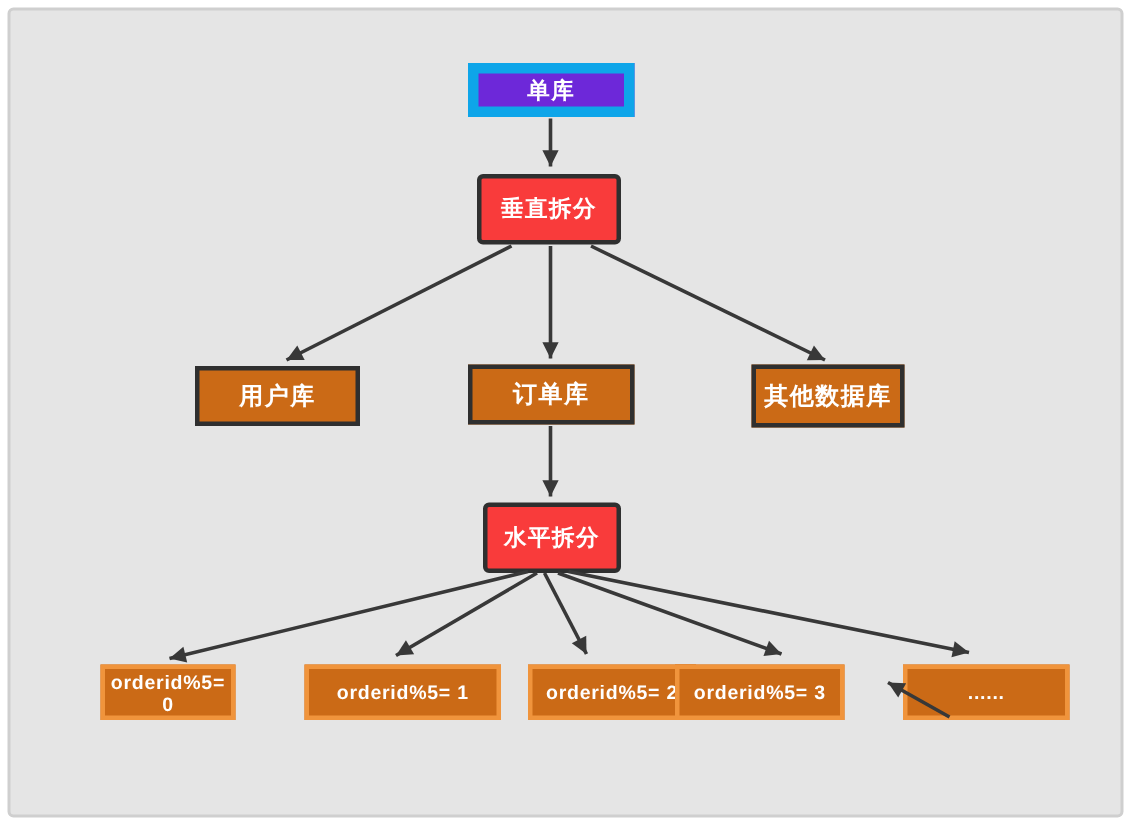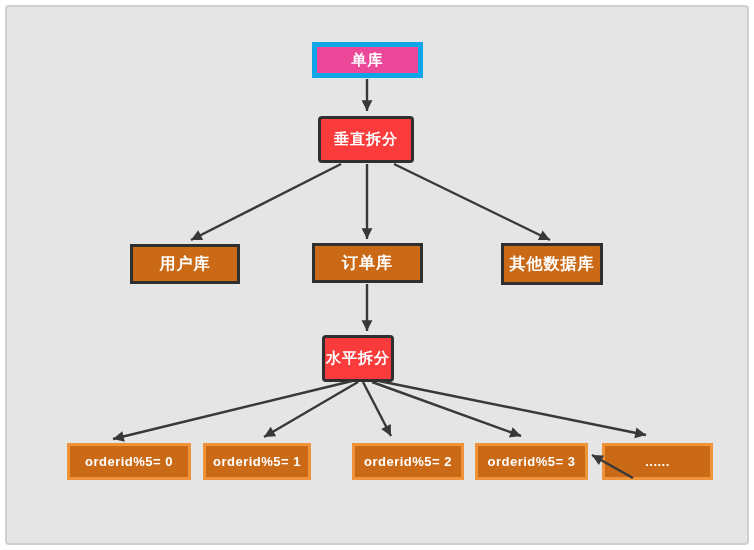--- a/index.html
+++ b/index.html
@@ -28,22 +28,22 @@
     box-sizing: border-box;
     display: flex;
     align-items: center;
     justify-content: center;
     color: #FFFFFF;
     font-weight: bold;
     text-align: center;
     letter-spacing: 1px;
   }
   .node-blue {
-    background: #ec4899;
-    border: 5px solid #0ea5e9;
+    background: #6d28d9;
+    border: 7px solid #0ea5e9;
     font-size: 15px;
   }
   .node-red {
     background: #F93B3B;
     border: 3px solid #2F2F2F;
     border-radius: 4px;
     font-size: 15px;
   }
   .node-orange {
     background: #CB6A16;
@@ -55,25 +55,25 @@
     border: 3px solid #F0943C;
     font-size: 13px;
     letter-spacing: 0.5px;
   }
   
   #n-root      { left:312px; top:42px;  width:111px; height:36px; }
   #n-vsplit    { left:318px; top:116px; width:96px;  height:47px; }
   #n-userdb    { left:130px; top:244px; width:110px; height:40px; }
   #n-orderdb   { left:312px; top:243px; width:111px; height:40px; }
   #n-otherdb   { left:501px; top:243px; width:102px; height:42px; }
-  #n-hsplit    { left:322px; top:335px; width:72px;  height:47px; }
-  #n-shard0    { left:67px;  top:443px; width:124px; height:37px; }
-  #n-shard1    { left:203px; top:443px; width:108px; height:37px; }
+  #n-hsplit    { left:322px; top:335px; width:92px;  height:47px; }
+  #n-shard0    { left:67px;  top:443px; width:90px; height:37px; }
+  #n-shard1    { left:203px; top:443px; width:131px; height:37px; }
   #n-shard2    { left:352px; top:443px; width:112px; height:37px; }
-  #n-shard3    { left:475px; top:443px; width:113px; height:37px; }
+  #n-shard3    { left:450px; top:443px; width:113px; height:37px; }
   #n-shard4    { left:602px; top:443px; width:111px; height:37px; }
   .arrows {
     position: absolute;
     left: 0; top: 0;
     width: 754px;
     height: 550px;
     pointer-events: none;
   }
   .arrows line {
     stroke: #383838;

